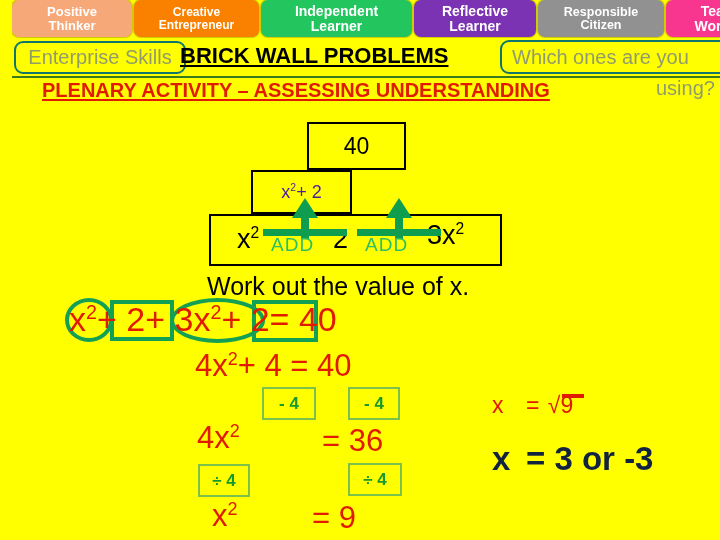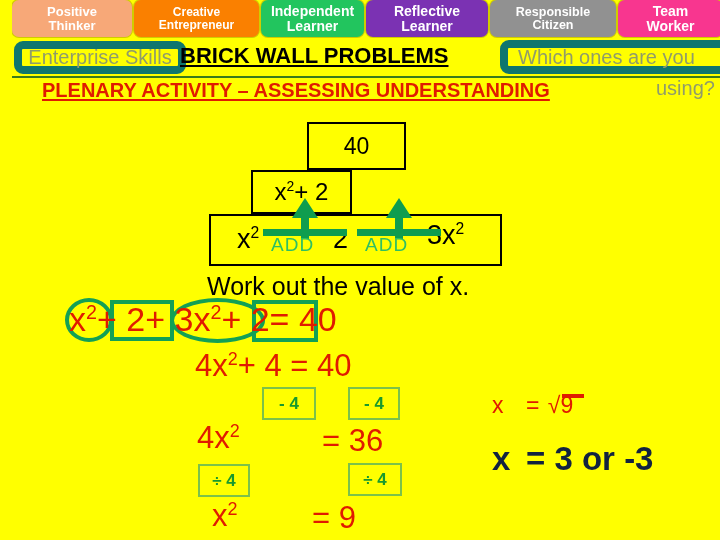--- a/index.html
+++ b/index.html
@@ -44,21 +44,21 @@
     border-radius: 7px;
     box-shadow: 0 0 0 1px rgba(120,110,0,0.35);
     text-align: center;
     box-sizing: border-box;
     margin-right: 2px;
   }
   .tab-line { display: block; white-space: nowrap; }
 
   .tab.t0 { width: 120px; background: #F7A878; font-size: 13px; }
   .tab.t1 { width: 125px; background: #FA8000; font-size: 12px; }
-  .tab.t2 { width: 103px; background: #22C55E; font-size: 14px; }
+  .tab.t2 { width: 151px; background: #22C55E; font-size: 14px; }
   .tab.t3 { width: 122px; background: #7B32B3; font-size: 14px; }
   .tab.t4 { width: 126px; background: #919191; font-size: 12.5px; }
   .tab.t5 { width: 105px; background: #F8368F; font-size: 14px; margin-right: 0; }
 
   
   #header-band {
     position: absolute;
     left: 0; top: 37px;
     width: 720px;
     height: 68px;
@@ -67,21 +67,21 @@
     position: absolute;
     left: 0;
     width: 720px;
     height: 2px;
     background: #3A7A1C;
   }
   .greenrule.r1 { top: 39px; }
 
   .redbox {
     position: absolute;
-    border: 8px solid #0f766e;
+    border: 2px solid #0f766e;
     border-radius: 9px;
     box-sizing: border-box;
     display: flex;
     align-items: center;
     justify-content: center;
     color: #909C6A;
     font-size: 20px;
     white-space: nowrap;
   }
   #ent-skills {
@@ -136,22 +136,22 @@
   }
   #p-top {
     left: 295px; top: 122px;
     width: 99px; height: 48px;
     font-size: 23px;
     color: #000000;
   }
   #p-mid-l {
     left: 239px; top: 170px;
     width: 101px; height: 44px;
-    font-size: 24px;
-    color: #000000;
+    font-size: 18px;
+    color: #4c1d95;
   }
   #p-mid-r {
     left: 340px; top: 170px;
     width: 110px; height: 44px;
     font-size: 25px;
     color: #E01B00;
   }
   #p-bot {
     left: 197px; top: 214px;
     width: 293px; height: 52px;

